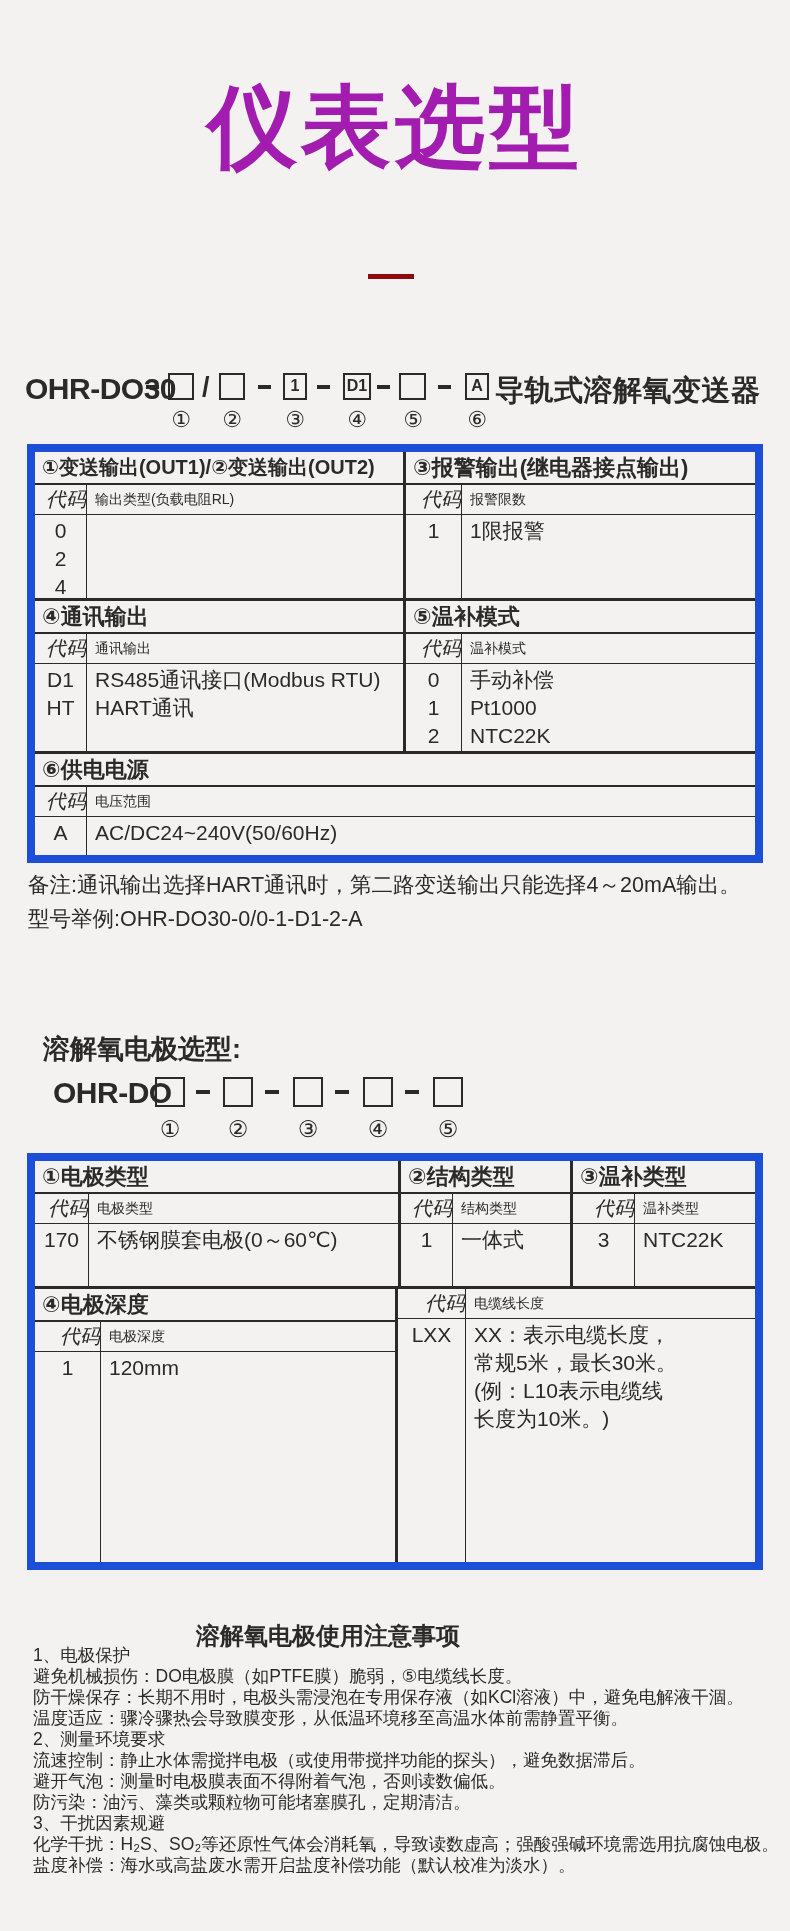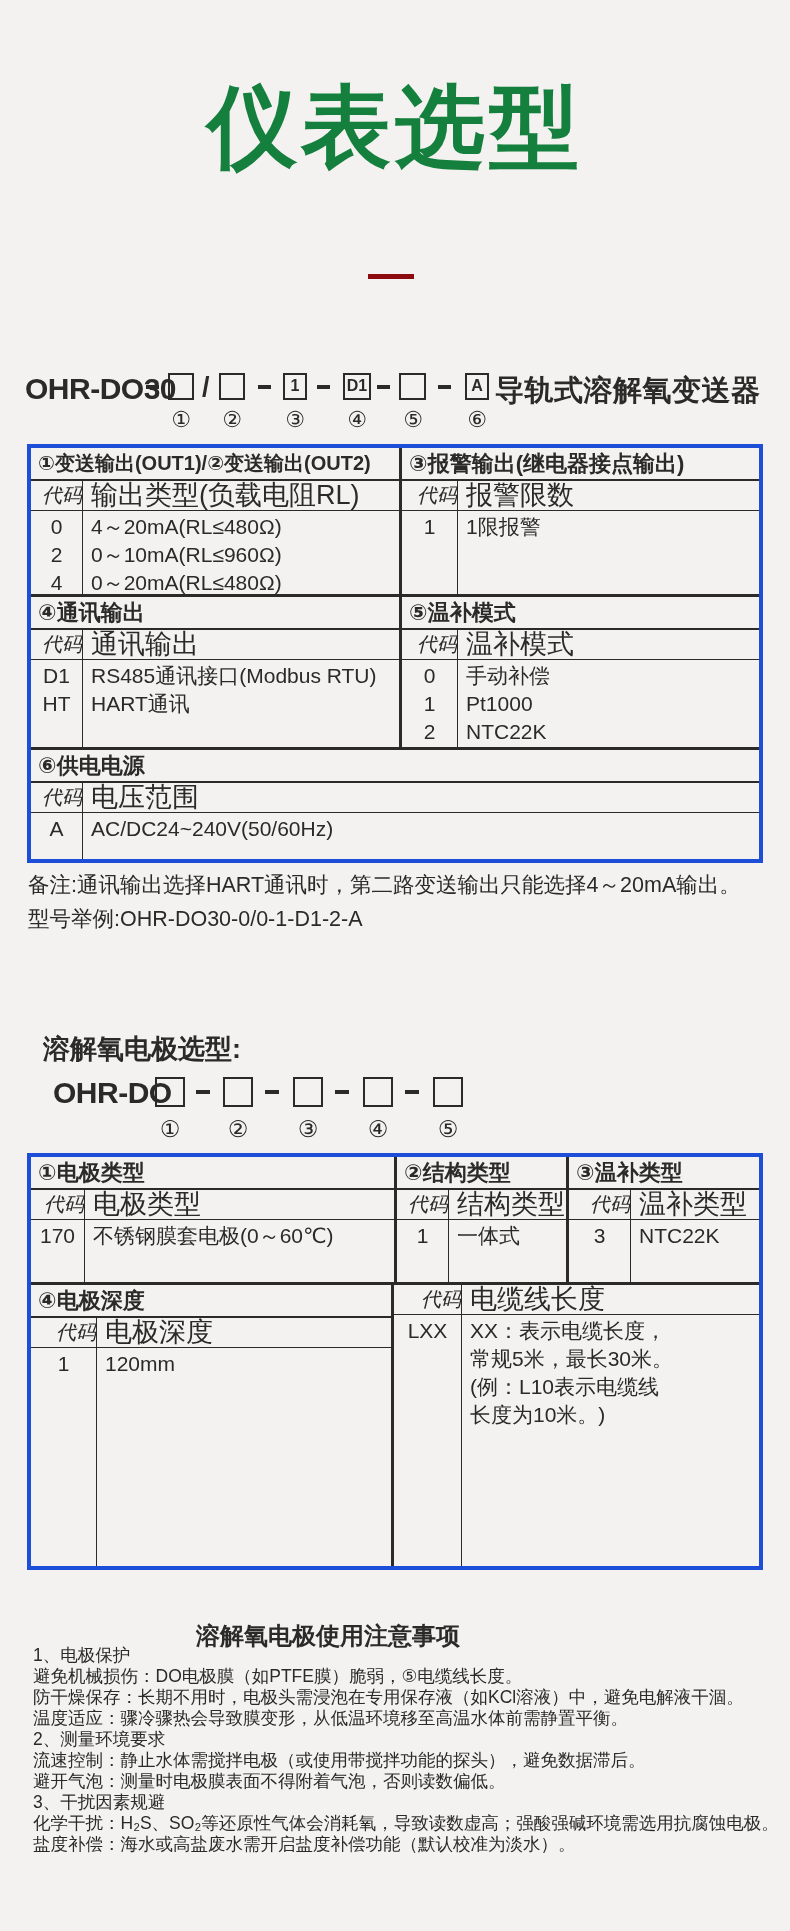--- a/index.html
+++ b/index.html
@@ -4,51 +4,51 @@
 <style>
   html,body{margin:0;padding:0;}
   body{
     width:790px;height:1931px;position:relative;overflow:hidden;
     background:#f3f2f1;color:#2b2a29;
     font-family:"Liberation Sans","DejaVu Sans",sans-serif;
   }
   .abs{position:absolute;}
   .page-title{
     top:80px;left:0;width:100%;text-align:center;
-    font-size:90px;font-weight:900;letter-spacing:4px;color:#15803d;
+    font-size:90px;font-weight:900;letter-spacing:4px;color:#a21caf;
     line-height:1.05;
   }
   .red-dash{top:274px;left:368px;width:46px;height:5px;background:#8b0b0e;}
 
   
   .model{position:absolute;}
   .m-txt{position:absolute;top:0;font-size:30px;font-weight:700;white-space:nowrap;letter-spacing:-0.5px;}
   .m-suffix{position:absolute;top:-1px;font-size:29px;font-weight:700;white-space:nowrap;letter-spacing:0.5px;}
   .m-box{position:absolute;top:1px;width:26px;height:27px;border:2px solid #2b2a29;
     box-sizing:border-box;text-align:center;font-size:16px;font-weight:700;line-height:22px;}
   .m-dash{position:absolute;top:13px;width:13px;height:4px;background:#2b2a29;}
   .m-slash{position:absolute;top:0;font-size:27px;font-weight:700;}
   .m-circ{position:absolute;top:35px;width:24px;text-align:center;font-size:22px;}
   .m2 .m-box{width:30px;height:30px;}
   .m2 .m-dash{top:14px;width:14px;}
   .m2 .m-circ{top:40px;font-size:23px;}
 
   
-  .tbl{position:absolute;left:27px;width:736px;border:4px solid #1d4ed8;
+  .tbl{position:absolute;left:27px;width:736px;border:8px solid #1d4ed8;
     box-sizing:border-box;display:flex;flex-direction:column;}
   .band{display:flex;box-sizing:border-box;}
   .bb{border-bottom:3px solid #2b2a29;}
   .sec{display:flex;flex-direction:column;box-sizing:border-box;}
   .br{border-right:3px solid #2b2a29;}
   .sec-title{height:33px;line-height:31px;border-bottom:2px solid #2b2a29;
     font-weight:700;font-size:22px;padding-left:7px;box-sizing:border-box;white-space:nowrap;overflow:hidden;}
   .sgrid{flex:1;display:grid;grid-template-rows:30px 1fr;min-height:0;}
   .ch{border-right:1.5px solid #2b2a29;border-bottom:1.5px solid #2b2a29;
     text-align:right;font-size:20px;line-height:29px;font-style:italic;}
-  .dh{border-bottom:1.5px solid #2b2a29;padding-left:8px;font-size:27px;line-height:29px;white-space:nowrap;}
+  .dh{border-bottom:1.5px solid #2b2a29;padding-left:8px;font-size:14px;line-height:29px;white-space:nowrap;}
   .cc{border-right:1.5px solid #2b2a29;text-align:center;font-size:21px;padding-top:2px;}
   .dc{padding-left:8px;font-size:21px;padding-top:2px;}
   .cc div,.dc div{height:28px;line-height:28px;white-space:nowrap;}
 
   .remark{position:absolute;left:28px;font-size:21.5px;white-space:nowrap;}
   .sec2-head{position:absolute;left:43px;top:1031px;font-size:27px;font-weight:700;}
 
   .notes-head{position:absolute;top:1620px;left:33px;width:590px;text-align:center;
     font-size:24px;font-weight:700;}
   .notes{position:absolute;top:1645px;left:33px;font-size:17.5px;}
@@ -89,25 +89,20 @@
     <div class="sec br" style="width:371px">
       <div class="sec-title" style="font-size:20px">①变送输出(OUT1)/②变送输出(OUT2)</div>
       <div class="sgrid" style="grid-template-columns:52px 1fr">
         <div class="ch">代码</div>
         <div class="dh">输出类型(负载电阻RL)</div>
         <div class="cc">
           <div>0</div>
           <div>2</div>
           <div>4</div>
         </div>
-        <div class="dc">
-          <div>4～20mA(RL≤480Ω)</div>
-          <div>0～10mA(RL≤960Ω)</div>
-          <div>0～20mA(RL≤480Ω)</div>
-        </div>
       </div>
     </div>
     <div class="sec" style="flex:1">
       <div class="sec-title">③报警输出(继电器接点输出)</div>
       <div class="sgrid" style="grid-template-columns:56px 1fr">
         <div class="ch">代码</div>
         <div class="dh">报警限数</div>
         <div class="cc">
           <div>1</div>
         </div>
@@ -271,16 +266,17 @@
 
 <div class="notes-head">溶解氧电极使用注意事项</div>
 <div class="notes">
   <div>1、电极保护</div>
   <div>避免机械损伤：DO电极膜（如PTFE膜）脆弱，⑤电缆线长度。</div>
   <div>防干燥保存：长期不用时，电极头需浸泡在专用保存液（如KCl溶液）中，避免电解液干涸。</div>
   <div>温度适应：骤冷骤热会导致膜变形，从低温环境移至高温水体前需静置平衡。</div>
   <div>2、测量环境要求</div>
   <div>流速控制：静止水体需搅拌电极（或使用带搅拌功能的探头），避免数据滞后。</div>
   <div>避开气泡：测量时电极膜表面不得附着气泡，否则读数偏低。</div>
+  <div>防污染：油污、藻类或颗粒物可能堵塞膜孔，定期清洁。</div>
   <div>3、干扰因素规避</div>
   <div>化学干扰：H₂S、SO₂等还原性气体会消耗氧，导致读数虚高；强酸强碱环境需选用抗腐蚀电极。</div>
   <div>盐度补偿：海水或高盐废水需开启盐度补偿功能（默认校准为淡水）。</div>
 </div>
 
 </body></html>

